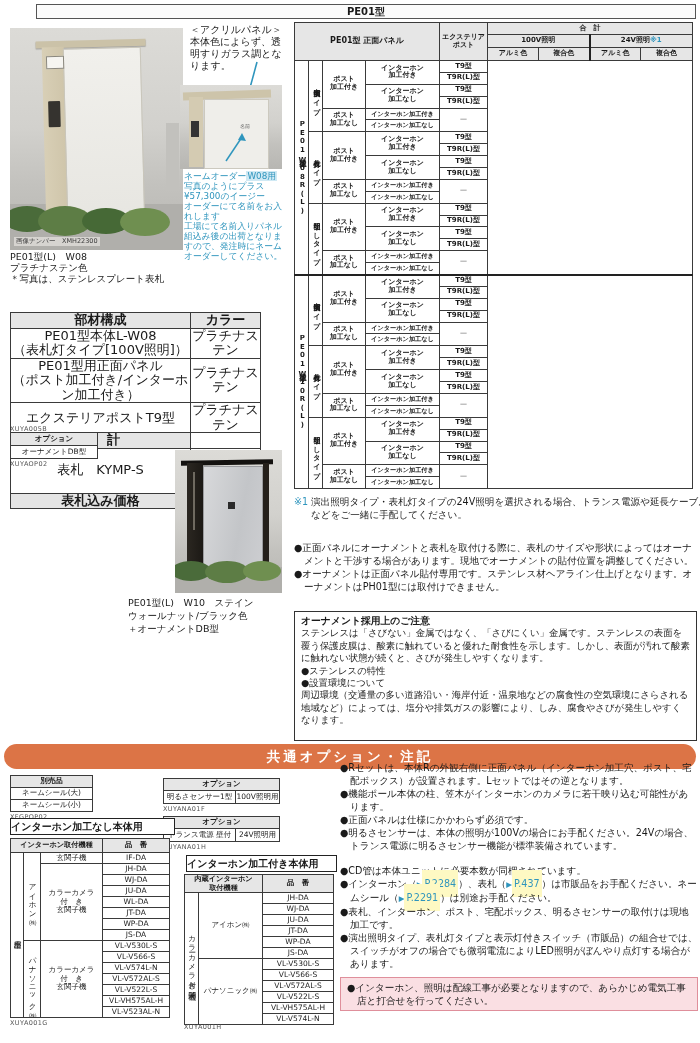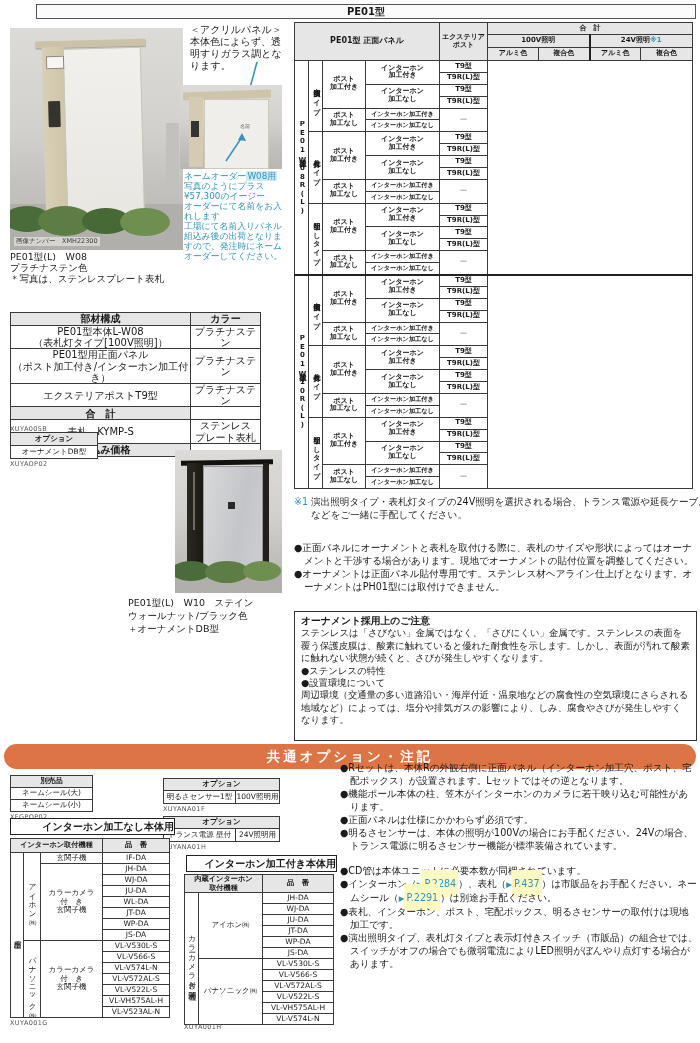--- a/index.html
+++ b/index.html
@@ -27,28 +27,28 @@
   #maintable tr{height:11.9px}
   #maintable tr.hr1{height:12px}
   #maintable tr.hr2,#maintable tr.hr3{height:13px}
   #maintable .s{font-size:6.2px;white-space:nowrap}
   #maintable .price{background:#fff}
   #maintable .bb2{border-bottom:2px solid #222}
   #maintable .blthick{border-left:2px solid #222}
   #maintable .dash{color:#444;font-weight:normal}
   
   #spectable{position:absolute;left:10px;top:312px;width:250px;border:1.2px solid #222}
-  #spectable td,#spectable th{font-size:10px;white-space:pre-line}
+  #spectable td,#spectable th{font-size:13px;white-space:pre-line}
   #spectable .gray{background:#e5e5e5;font-weight:bold}
   
   .btab{position:absolute;border:1.2px solid #222;background:#fff}
   .btab th{font-size:7.5px;white-space:pre-line}
   .btab td{font-size:7.5px;background:#fff;white-space:pre-line}
   .sectitle{position:absolute;border:1.5px solid #222;background:#fff;font-weight:bold;
-            font-size:10px;text-align:right}
+            font-size:10px;text-align:left}
   
   .note{font-size:9.6px;line-height:13px}
   .bullet{text-indent:-10px;padding-left:10px}
   #band{left:4px;top:744px;width:692px;height:25px;border-radius:13px;background:#dc7446;color:#fff;
         font-weight:bold;font-size:13.5px;letter-spacing:3px;text-align:center;line-height:25px}
   #ornbox{left:294px;top:611px;width:389px;height:122px;border:1.2px solid #333;padding:3px 6px;
           font-size:9.4px;line-height:12.4px}
   #warnbox{border:1px solid #df8f9b;background:#fadfe3;padding:3px 6px;margin-top:7px}
   .refbox{background:#fef9c3;color:#2f95bd;padding:8px 2px}
   .refarrow{color:#2f95bd;font-size:7.5px}
@@ -591,13 +591,16 @@
   <div class="bullet">●Rセットは、本体Rの外観右側に正面パネル（インターホン加工穴、ポスト、宅配ボックス）が設置されます。Lセットではその逆となります。</div>
   <div class="bullet">●機能ポール本体の柱、笠木がインターホンのカメラに若干映り込む可能性があります。</div>
   <div class="bullet">●正面パネルは仕様にかかわらず必須です。</div>
   <div class="bullet">●明るさセンサーは、本体の照明が100Vの場合にお手配ください。24Vの場合、トランス電源に明るさセンサー機能が標準装備されています。</div>
   <div class="bullet" style="margin-top:12px">●CD管は本体ユニットに必要本数が同梱されています。</div>
   <div class="bullet">
     <span>●インターホン（</span><span class="refarrow">▶</span><span class="refbox">P.2284</span><span>）、表札（</span><span class="refarrow">▶</span><span class="refbox">P.437</span><span>）は市販品をお手配ください。</span><span>ネームシール（</span><span class="refarrow">▶</span><span class="refbox">P.2291</span><span>）は別途お手配ください。</span>
   </div>
   <div class="bullet">●表札、インターホン、ポスト、宅配ボックス、明るさセンサーの取付けは現地加工です。</div>
   <div class="bullet">●演出照明タイプ、表札灯タイプと表示灯付きスイッチ（市販品）の組合せでは、スイッチがオフの場合でも微弱電流によりLED照明がぼんやり点灯する場合があります。</div>
+  <div id="warnbox">
+    <div class="bullet">●インターホン、照明は配線工事が必要となりますので、あらかじめ電気工事店と打合せを行ってください。</div>
+  </div>
 </div>
 
 </body></html>

